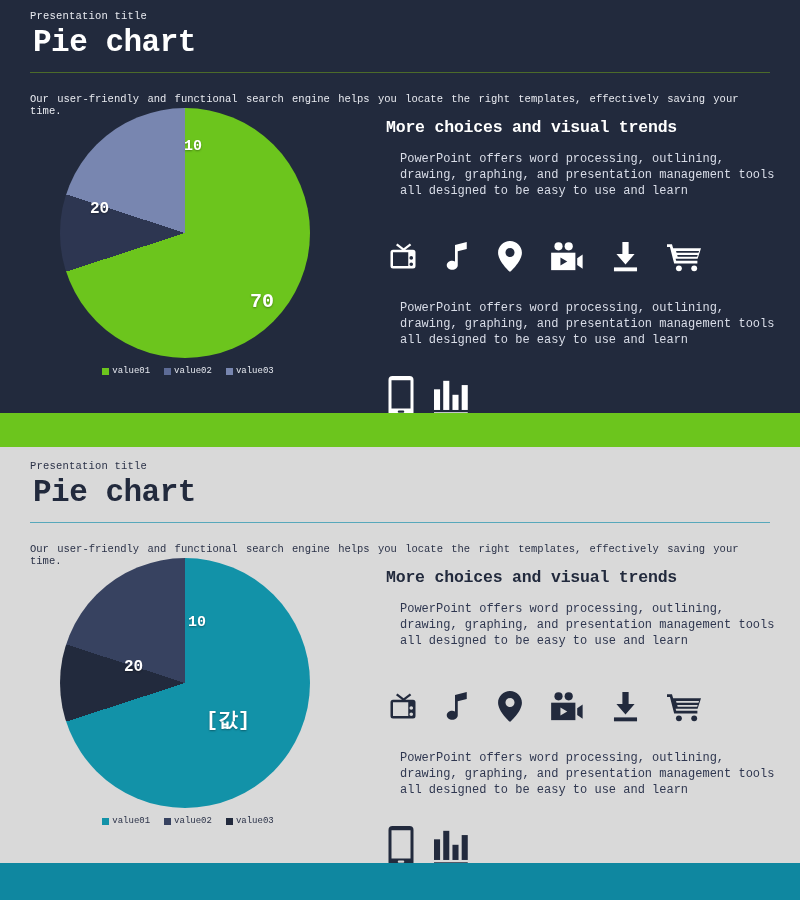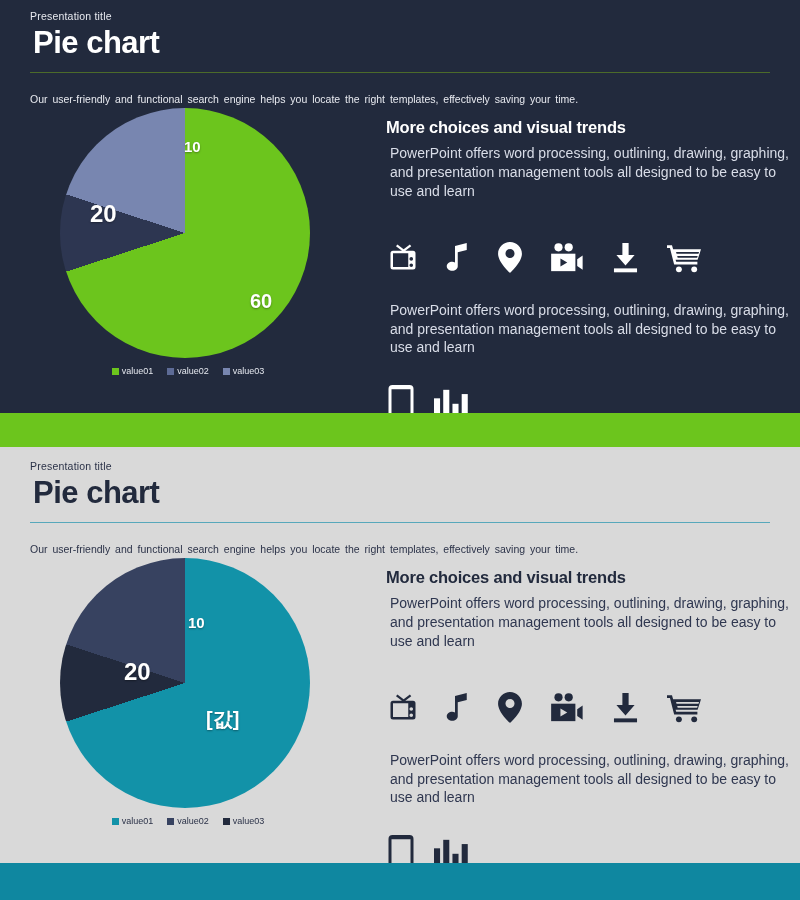--- a/index.html
+++ b/index.html
@@ -2,21 +2,21 @@
 <html><head>
 <meta charset="utf-8">
 <style>
   html,body{margin:0;padding:0;}
   body{
     width:800px;height:900px;
     background:#d7d7d7;
     font-family:"Liberation Sans",sans-serif;
     overflow:hidden;
   }
-  .deck{position:relative;width:736px;height:900px;}
+  .deck{position:relative;width:736px;height:900px;font-family:Liberation Mono, monospace;}
 
   
   .slide{position:absolute;left:0;width:800px;overflow:hidden;}
   .slide-dark{top:0;height:413px;background:#222a3d;}
   .band-green{position:absolute;left:0;top:413px;width:800px;height:34px;background:#6cc51d;}
   .slide-light{top:450px;height:413px;background:#d9d9d9;}
   .band-teal{position:absolute;left:0;top:863px;width:800px;height:37px;background:#0f87a0;}
 
   
   .hdr{position:absolute;left:30px;top:10px;width:740px;}
@@ -36,37 +36,37 @@
   .chart-wrap{position:absolute;left:28px;top:108px;width:320px;height:290px;}
   .pie{
     position:absolute;left:32px;top:0;width:250px;height:250px;border-radius:50%;
   }
   .pie-label{
     position:absolute;color:#fff;font-weight:bold;
     text-shadow:0 1px 2px rgba(0,0,0,.35);
     white-space:nowrap;
   }
   .lbl-a{font-size:15px;}
-  .lbl-b{font-size:24px;}
+  .lbl-b{font-size:16px;}
   .lbl-c{font-size:20px;}
 
   .legend{
     position:absolute;left:0;top:258px;width:320px;
     display:flex;justify-content:center;gap:14px;
     font-size:9px;
   }
   .lg-item{display:flex;align-items:center;gap:3px;}
   .lg-swatch{width:7px;height:7px;display:inline-block;}
   .dark .lg-item{color:#e4e7ee;}
   .light .lg-item{color:#2b3248;}
 
   
   .right{position:absolute;left:386px;top:118px;width:410px;}
   .r-title{font-size:16.5px;font-weight:bold;margin:0 0 7px 0;letter-spacing:-.2px;}
-  .r-body{font-size:14px;line-height:1.35;margin:4px;}
+  .r-body{font-size:12px;line-height:1.35;margin:14px;}
   .dark .r-title{color:#ffffff;}
   .dark .r-body{color:#d9dde8;}
   .light .r-title{color:#222a3d;}
   .light .r-body{color:#2f3750;}
 
   .icon-row{display:flex;align-items:flex-end;gap:28px;margin:30px 0 0 2px;height:42px;}
   .icon-row.second{gap:20px;margin-top:22px;height:46px;}
   .icon-row svg{display:block;}
   .dark .icon-row svg{fill:#ffffff;}
   .light .icon-row svg{fill:#222a3d;}
@@ -84,21 +84,21 @@
       <p class="kicker">Presentation title</p>
       <h1 class="title">Pie chart</h1>
       <div class="rule"></div>
       <p class="subtitle">Our user-friendly and functional search engine helps you locate the right templates, effectively  saving your time.</p>
     </div>
 
     <div class="chart-wrap">
       <div class="pie" id="pie1" style="background: conic-gradient(rgb(108, 197, 29) 0deg, rgb(108, 197, 29) 252deg, rgb(45, 54, 81) 252deg, rgb(45, 54, 81) 288deg, rgb(120, 134, 176) 288deg, rgb(120, 134, 176) 360deg);"></div>
       <span class="pie-label lbl-a" style="left:156px;top:30px;">10</span>
       <span class="pie-label lbl-b" style="left:62px;top:92px;">20</span>
-      <span class="pie-label lbl-c" style="left:222px;top:182px;">60</span>
+      <span class="pie-label lbl-c" style="left:222px;top:182px;">70</span>
 
       <div class="legend">
         <span class="lg-item">
           <i class="lg-swatch" style="background:#6cc51d"></i>
           <span>value01</span>
         </span>
         <span class="lg-item">
           <i class="lg-swatch" style="background:#5d6b96"></i>
           <span>value02</span>
         </span>

